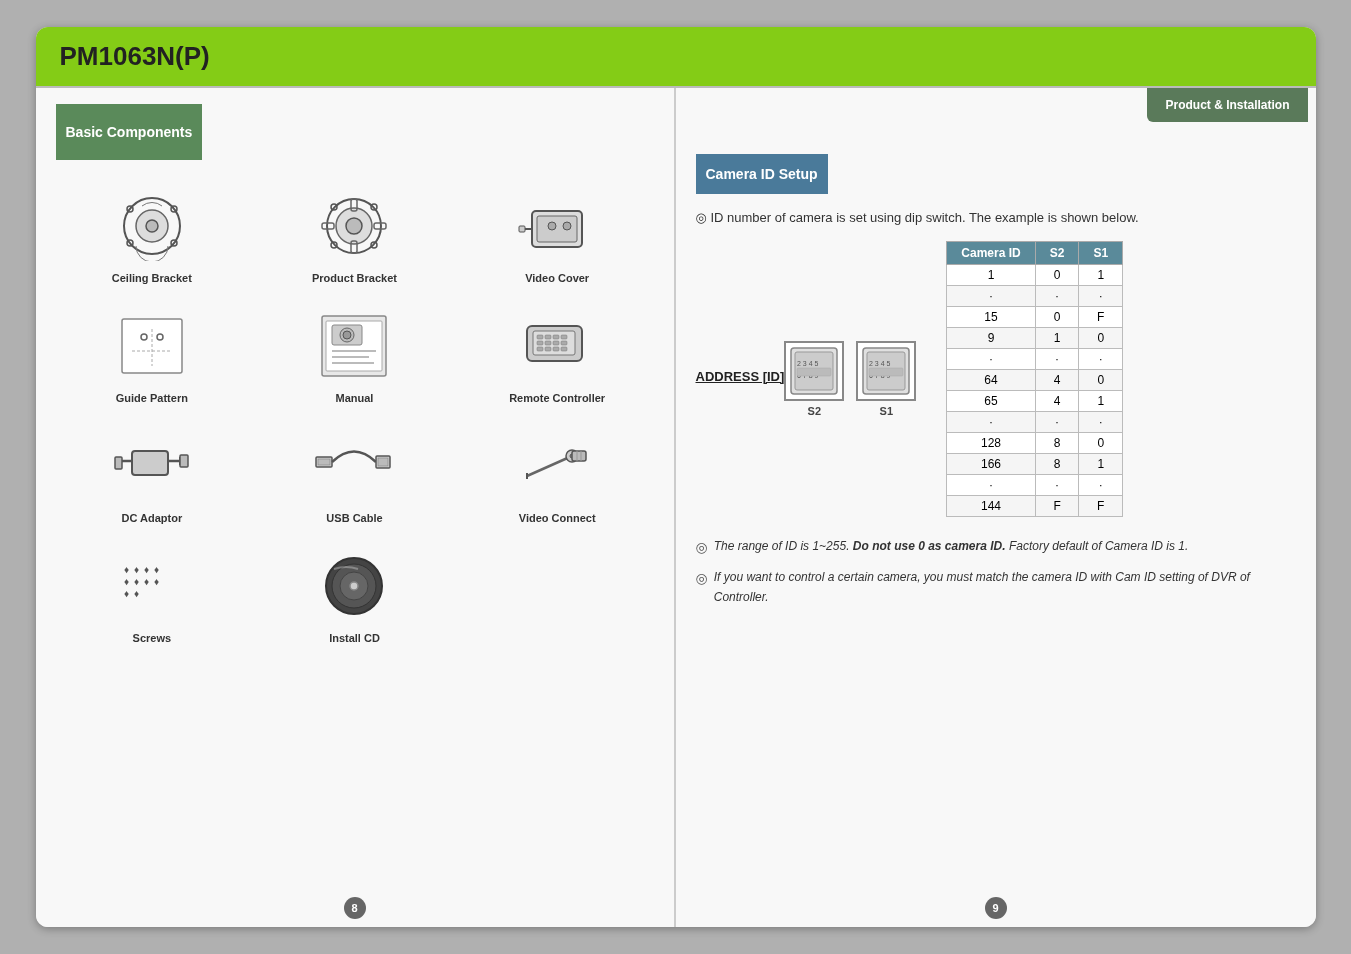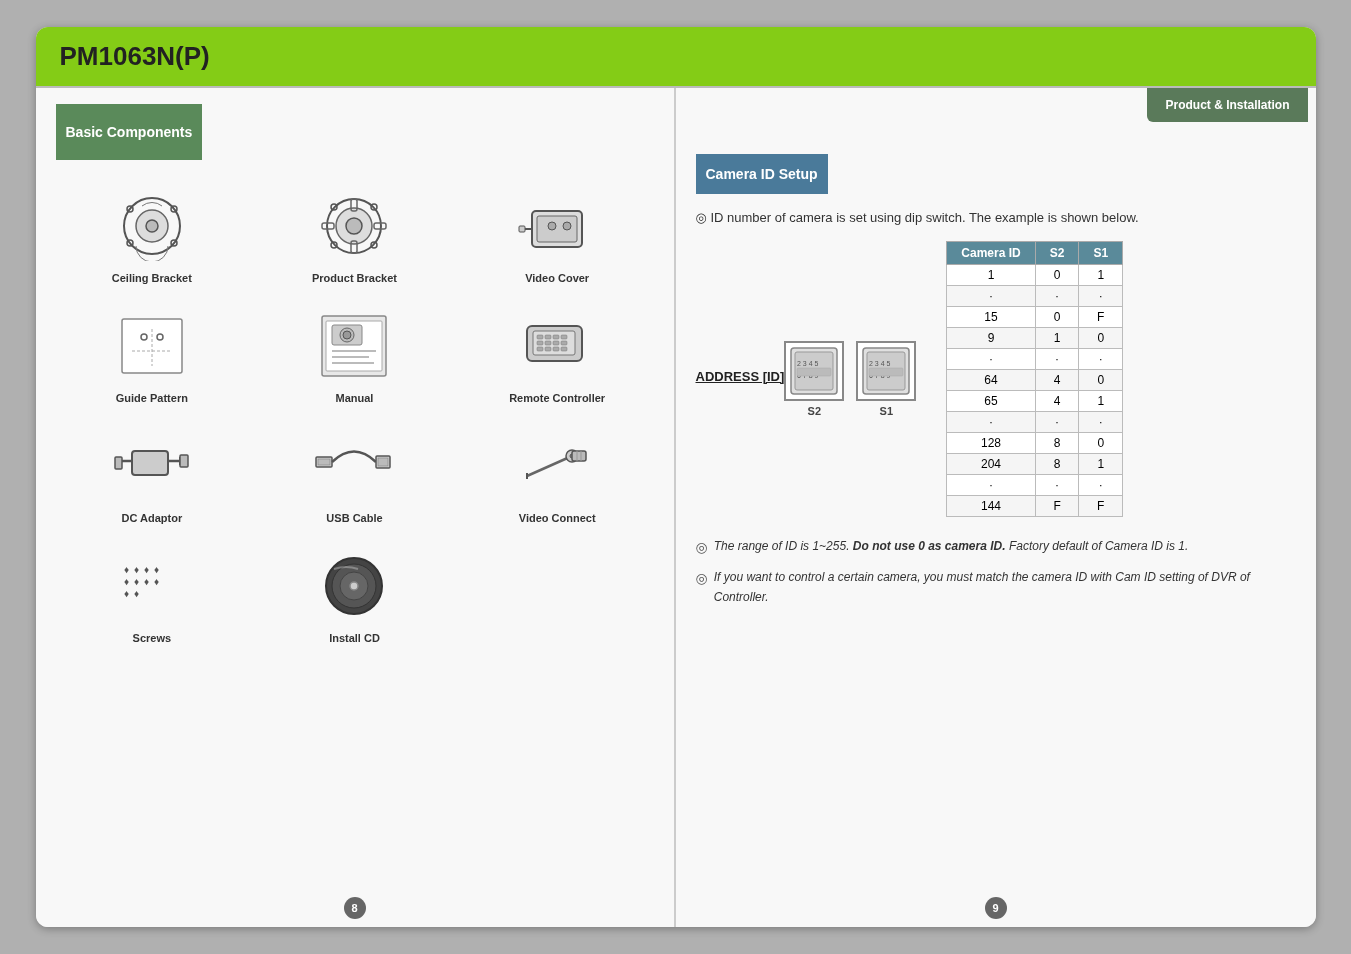--- a/index.html
+++ b/index.html
@@ -522,21 +522,21 @@
                     <td>·</td>
                     <td>·</td>
                     <td>·</td>
                   </tr>
                   <tr>
                     <td>128</td>
                     <td>8</td>
                     <td>0</td>
                   </tr>
                   <tr>
-                    <td>204</td>
+                    <td>166</td>
                     <td>8</td>
                     <td>1</td>
                   </tr>
                   <tr>
                     <td>·</td>
                     <td>·</td>
                     <td>·</td>
                   </tr>
                   <tr>
                     <td>144</td>

